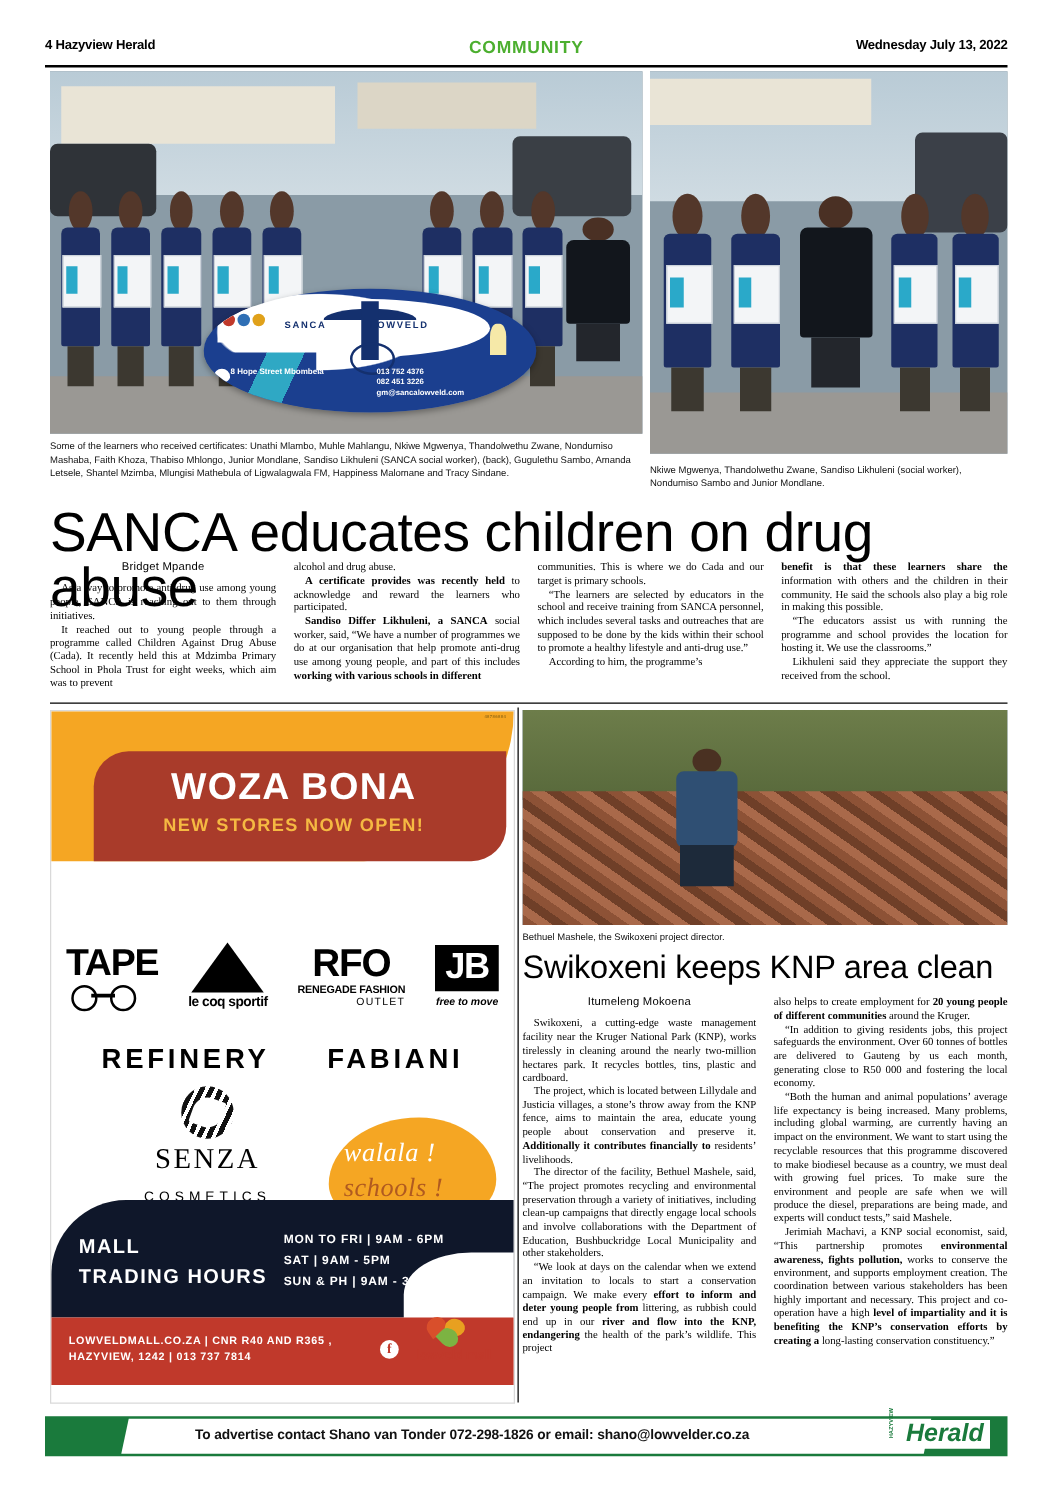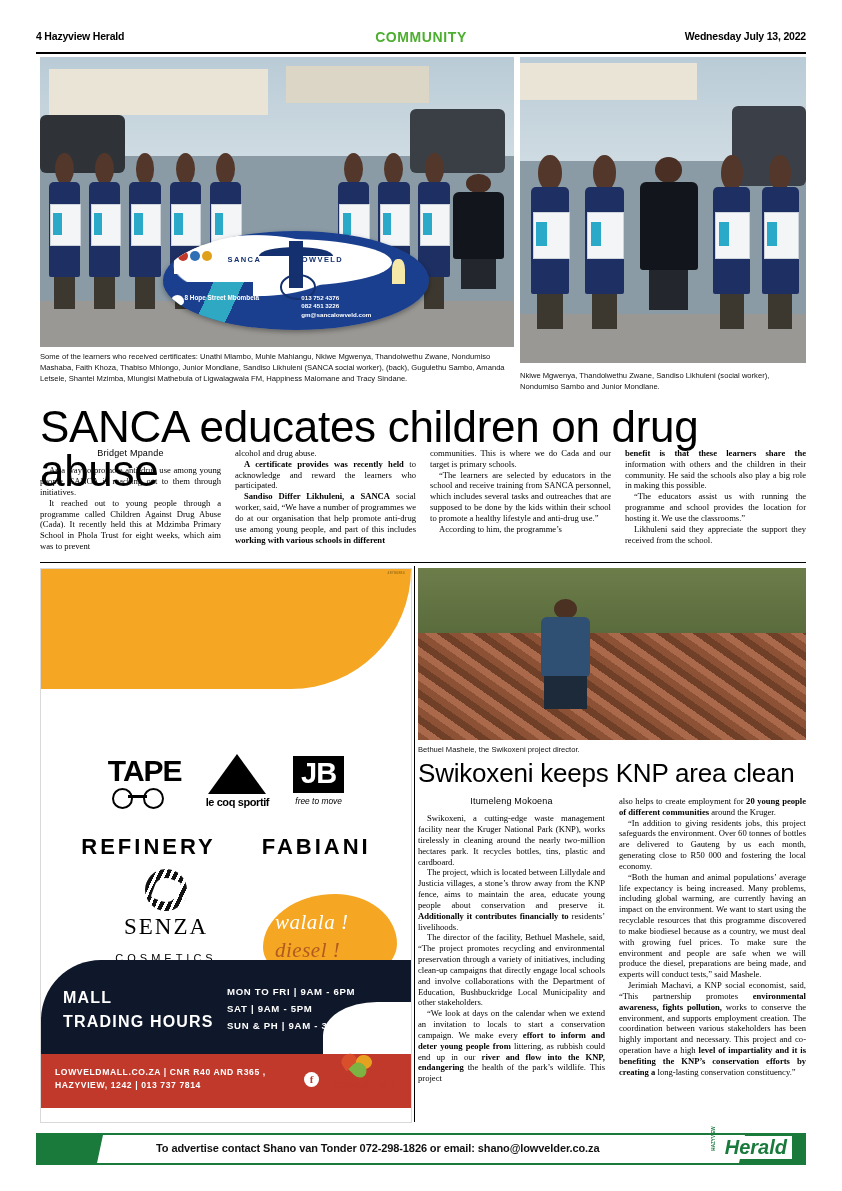--- a/index.html
+++ b/index.html
@@ -91,21 +91,21 @@
   .b-tape .reels span{position:absolute;left:20px;top:9px;width:19px;height:2.6px;background:#000;}
   .b-coq{text-align:center;}
   .b-coq .tri{width:0;height:0;border-left:29px solid transparent;border-right:29px solid transparent;border-bottom:40px solid #000;margin:0 auto;position:relative;}
   .b-coq .lbl{font-family:"Liberation Sans",sans-serif;font-weight:bold;font-size:11px;letter-spacing:-.4px;margin-top:2px;}
   .b-rfo{text-align:center;}
   .b-rfo .m{font-family:"Liberation Sans",sans-serif;font-weight:bold;font-size:31px;letter-spacing:-1px;line-height:.95;}
   .b-rfo .s1{font-family:"Liberation Sans",sans-serif;font-weight:bold;font-size:8.6px;letter-spacing:-.2px;}
   .b-rfo .s2{font-family:"Liberation Sans",sans-serif;font-size:8.4px;letter-spacing:1px;text-align:right;}
   .b-jb{text-align:center;}
   .b-jb .box{background:#000;color:#fff;font-family:"Liberation Sans",sans-serif;font-weight:bold;font-size:29px;padding:1px 8px 3px;display:inline-block;letter-spacing:-1px;}
-  .b-jb .lbl{font-family:"Liberation Sans",sans-serif;font-style:italic;font-weight:normal;font-size:8.4px;margin-top:3px;}
+  .b-jb .lbl{font-family:"Liberation Sans",sans-serif;font-style:italic;font-weight:bold;font-size:8.4px;margin-top:3px;}
   .brand-row2{display:flex;align-items:center;justify-content:center;gap:46px;margin-top:26px;}
   .b-wide{font-family:"Liberation Sans",sans-serif;font-weight:bold;font-size:22px;letter-spacing:3px;}
 
   .senza{position:absolute;left:40px;top:300px;width:170px;text-align:center;}
   .senza .mark{width:42px;height:42px;border-radius:50%;background:
       repeating-linear-gradient(115deg,#111 0 4px,#fff 4px 7px);margin:0 auto 4px;position:relative;}
   .senza .mark:after{content:"";position:absolute;left:9px;top:9px;width:24px;height:24px;background:#fff;
       border-radius:50% 8% 50% 8%;transform:rotate(20deg);}
   .senza .name{font-family:"Liberation Serif",serif;font-size:23px;letter-spacing:2px;line-height:1;}
   .senza .sub{font-family:"Liberation Sans",sans-serif;font-size:11px;letter-spacing:4px;margin-top:14px;}
@@ -324,53 +324,62 @@
       <p>Likhuleni said they appreciate the support they received from the school.</p>
     </div>
   </div>
 
   <div class="hr-thin" id="rule-after-art1"></div>
   <div class="rule-v" id="rule-mid"></div>
 
   <div id="ad">
     <div class="ad-orange-blob"></div>
     <div class="ad-code">48786884</div>
+    <div class="ad-banner">
+      <div class="t1">WOZA BONA</div>
+      <div class="t2">NEW STORES NOW OPEN!</div>
+    </div>
 
     <div class="brands">
       <div class="brand-row">
         <div class="b-tape">
           <span>TAPE</span>
           <span class="reels">
               <span></span>
             </span>
         </div>
         <div class="b-coq">
           <div class="tri"></div>
           <div class="lbl">le coq sportif</div>
         </div>
+        <div class="b-rfo">
+          <div class="m">RFO</div>
+          <div class="s1">RENEGADE FASHION</div>
+          <div class="s2">OUTLET</div>
+        </div>
         <div class="b-jb">
           <div class="box">JB</div>
           <div class="lbl">free to move</div>
         </div>
       </div>
       <div class="brand-row2">
         <div class="b-wide">REFINERY</div>
         <div class="b-wide">FABIANI</div>
       </div>
     </div>
 
     <div class="senza">
       <div class="mark"></div>
       <div class="name">SENZA</div>
       <div class="sub">COSMETICS</div>
     </div>
 
     <div class="bubble">
       <div class="l1">walala !</div>
-      <div class="l2">diesel !</div>
+      <div class="l2">schools !</div>
     </div>
 
     <div class="greenband">
       <div class="gb-left">
         <div>MALL</div>
         <div>TRADING HOURS</div>
       </div>
       <div class="gb-right">
         <div>MON TO FRI | 9AM - 6PM</div>
         <div>SAT | 9AM - 5PM</div>

